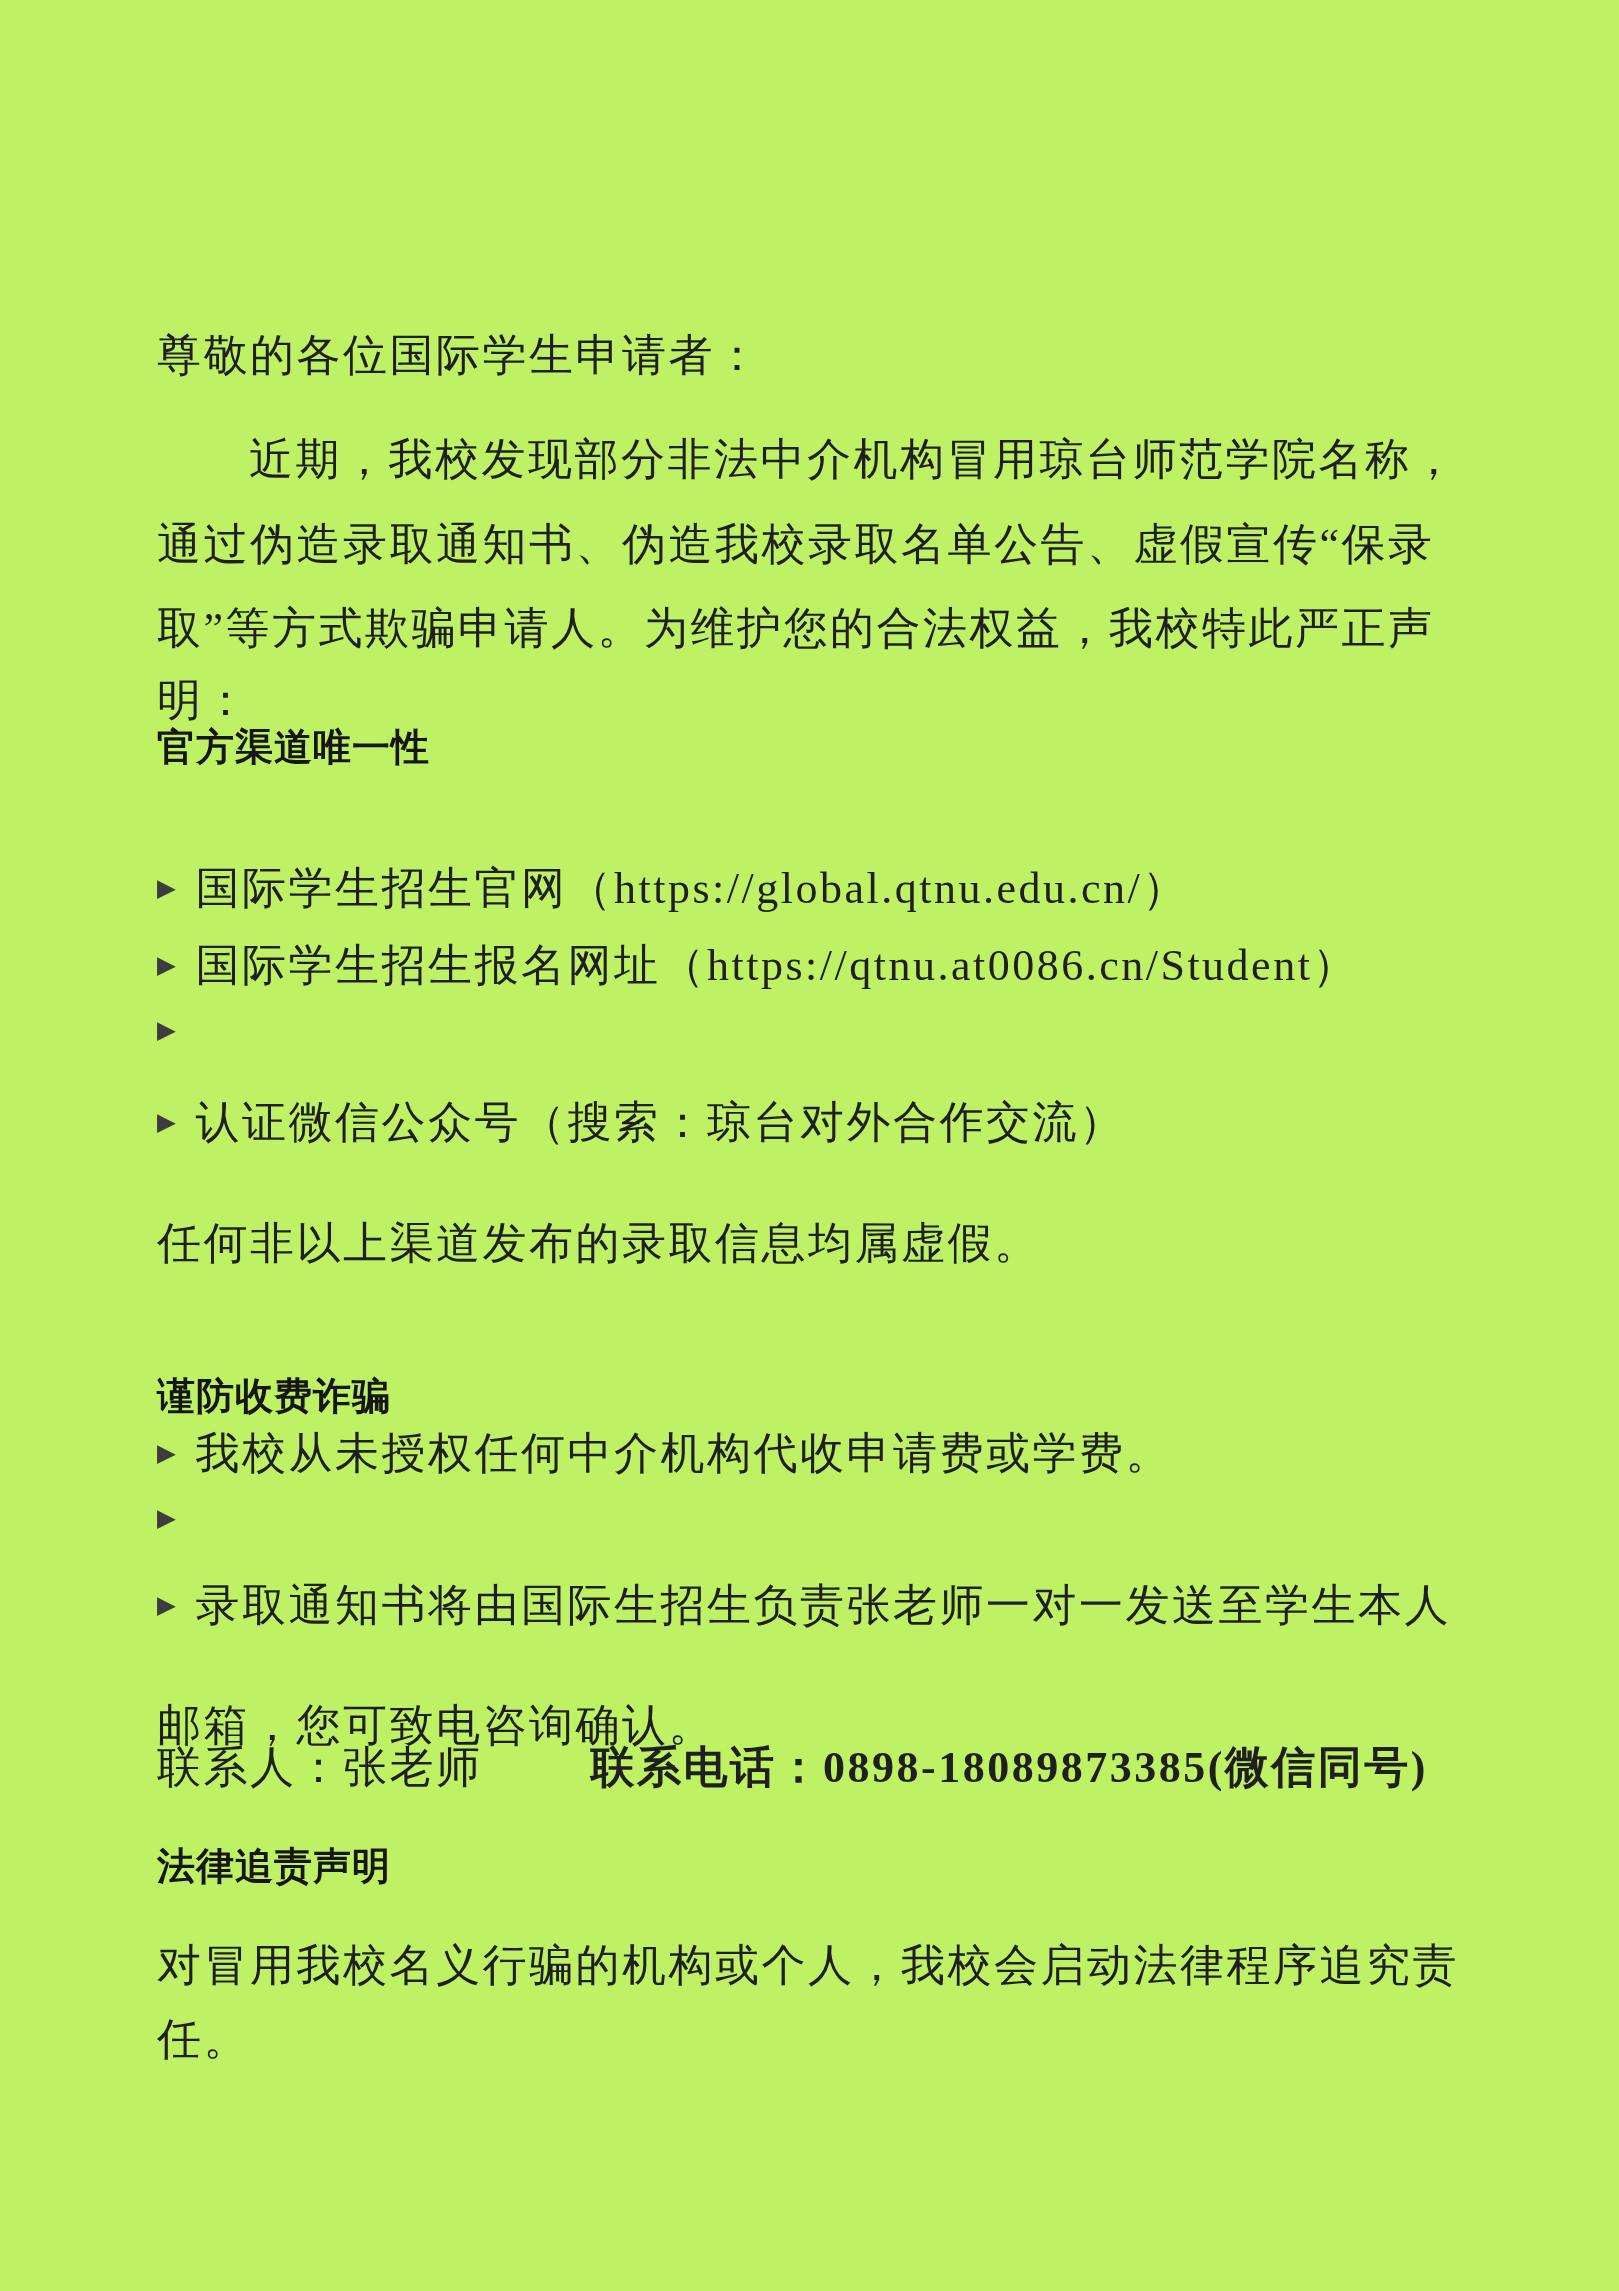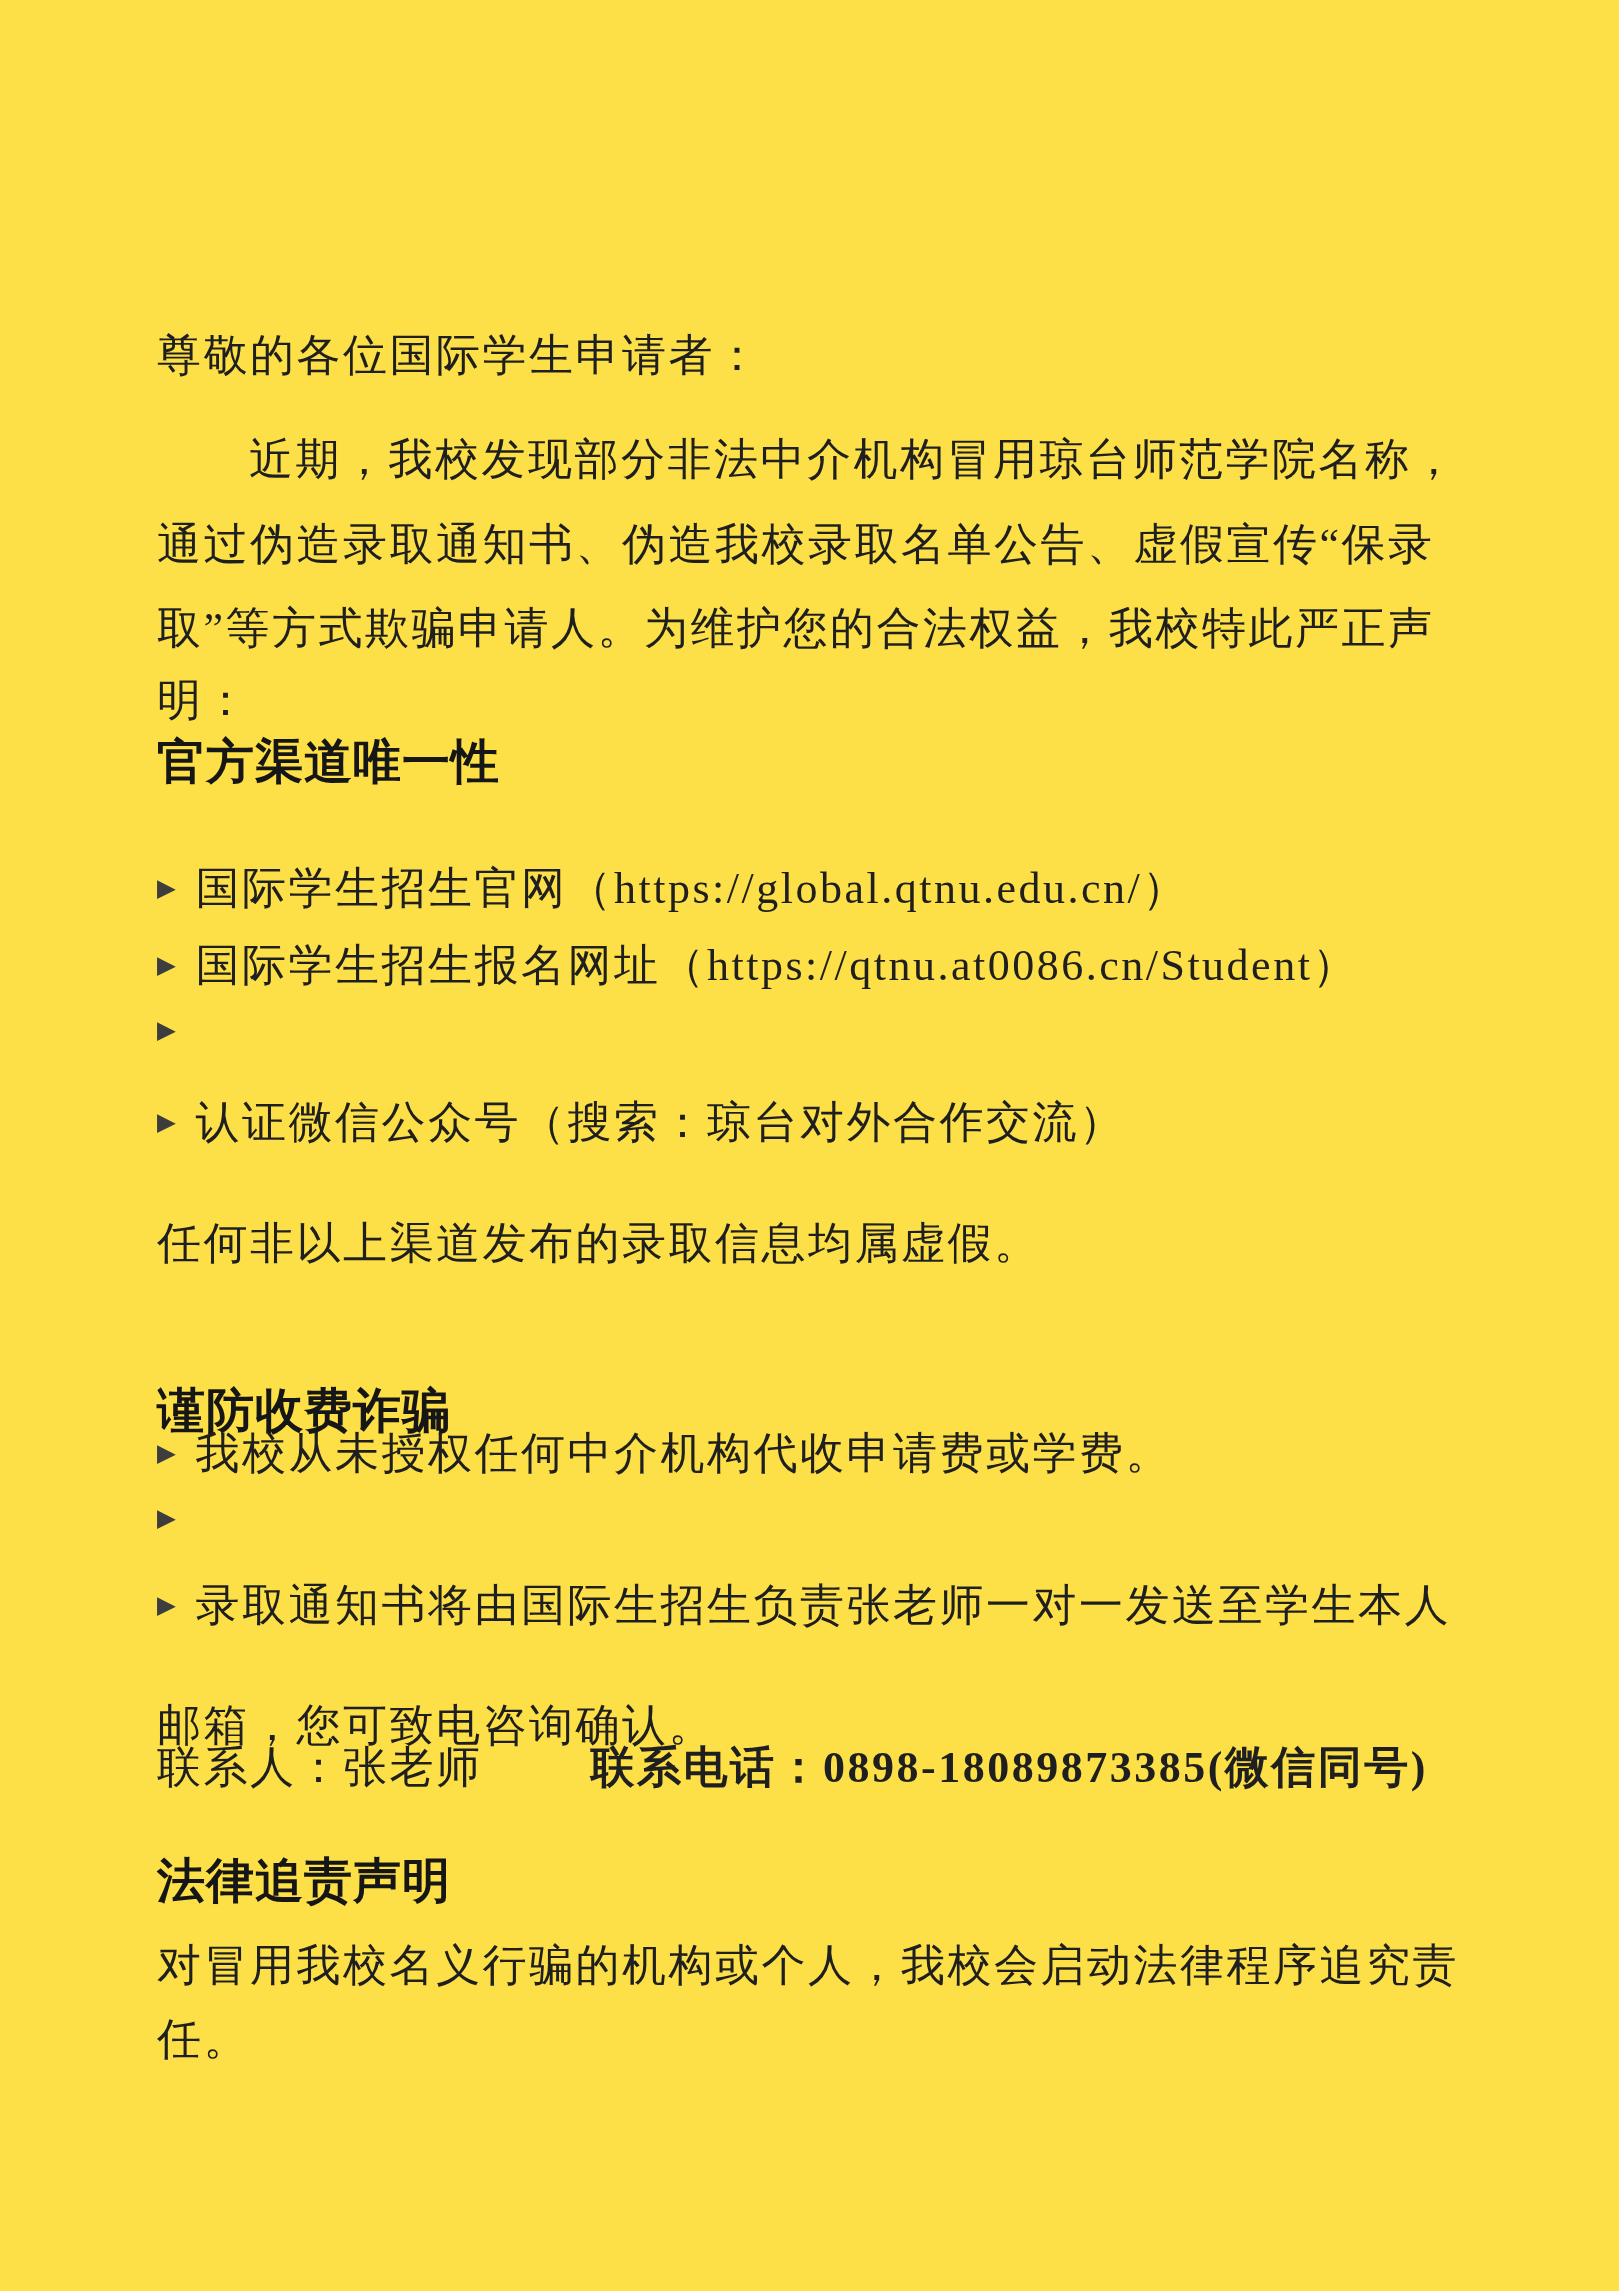--- a/index.html
+++ b/index.html
@@ -5,41 +5,41 @@
   html, body {
     margin: 0;
     padding: 0;
     background: #e8e8e8;
   }
   .page {
     position: relative;
     width: 1619px;
     height: 2292px;
     margin: 0 auto;
-    background: #fde047;
+    background: #bef264;
     color: #1f1f1f;
     font-family: "Liberation Serif", "DejaVu Serif", serif;
     overflow: hidden;
   }
   .line {
     position: absolute;
     left: 157px;
     right: 59px;
     font-size: 44px;
     line-height: 1.25;
     letter-spacing: 2.5px;
     white-space: nowrap;
   }
   .indent {
     text-indent: 92px;
   }
   .heading {
     font-family: "Liberation Sans", "DejaVu Sans", sans-serif;
     font-weight: bold;
-    font-size: 48px;
+    font-size: 38px;
     letter-spacing: 1px;
     color: #161616;
   }
   .bullet-row {
     display: flex;
     align-items: center;
   }
   .bullet-marker {
     font-family: "DejaVu Sans", sans-serif;
     font-size: 24.5px;

